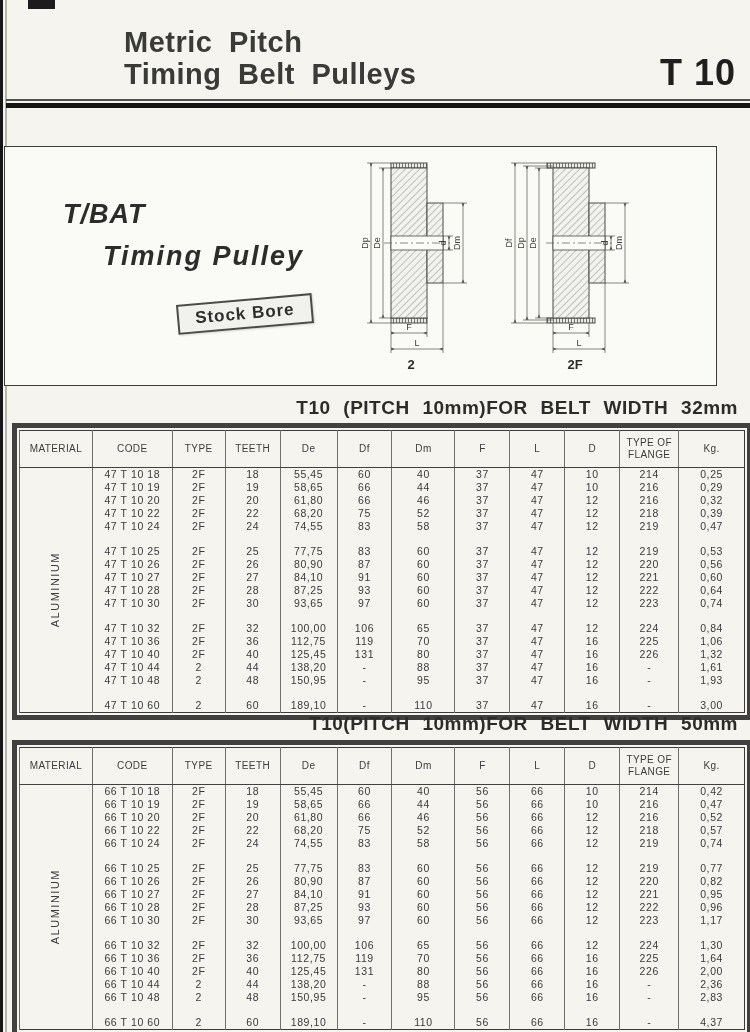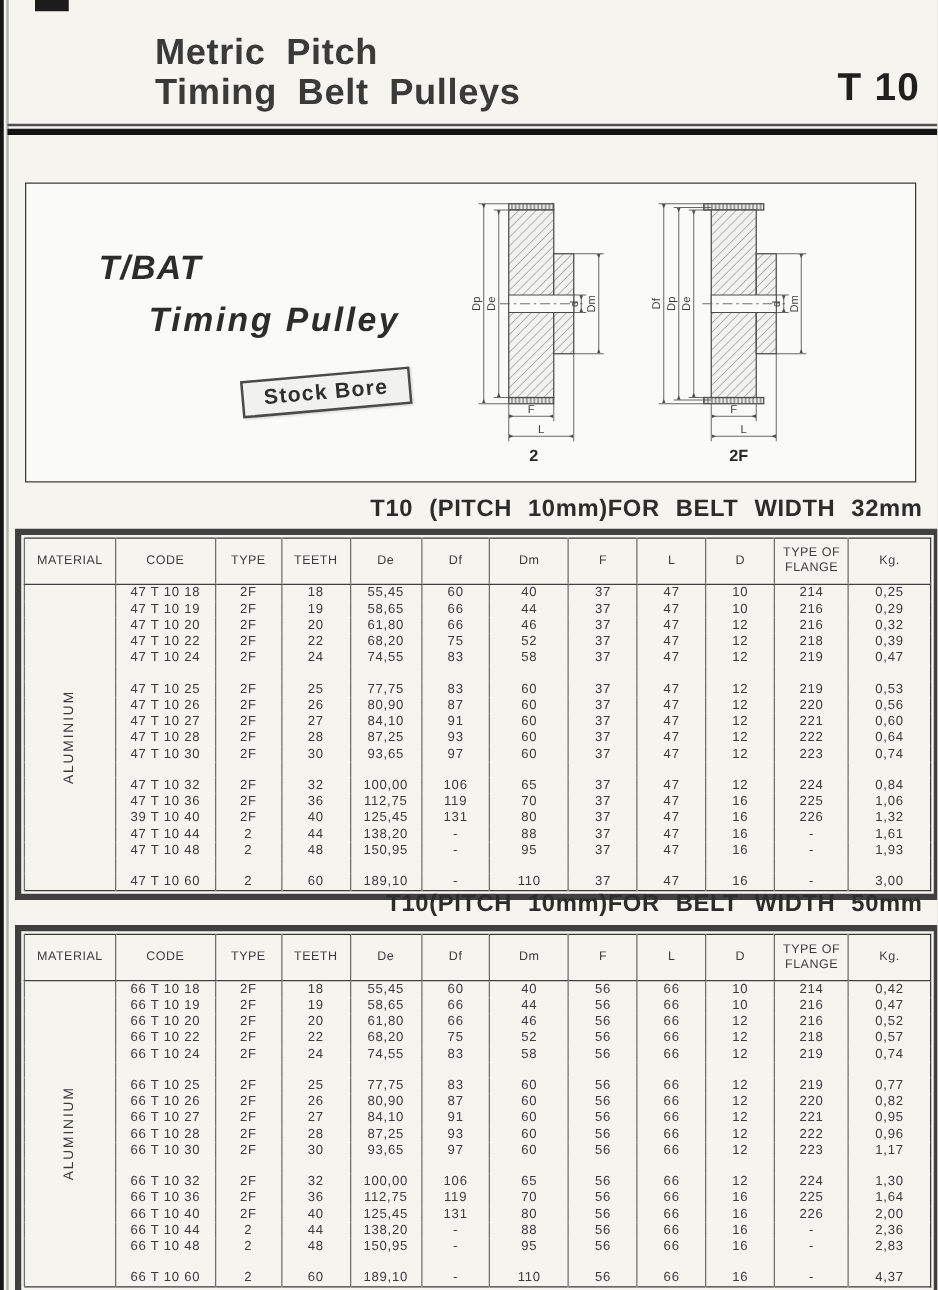--- a/index.html
+++ b/index.html
@@ -3,26 +3,26 @@
 <meta charset="utf-8">
 <style>
   html,body{margin:0;padding:0;background:#dddcd8;}
   .page{position:relative;width:750px;height:1032px;background:#f5f4ef;overflow:hidden;
         font-family:"Liberation Sans",sans-serif;color:#38383a;}
   .spine{position:absolute;left:0;top:0;width:3px;height:100%;background:#161616;}
   .spine2{position:absolute;left:5px;top:0;width:2px;height:100%;background:#9a9a96;opacity:.7;}
   .corner-mark{position:absolute;left:28px;top:0;width:27px;height:9px;background:#1c1c1c;}
   .header-title{position:absolute;left:124px;top:26px;font-size:29px;font-weight:bold;
         color:#3a3a38;line-height:1.12;word-spacing:8px;letter-spacing:.5px;}
-  .page-code{position:absolute;right:14px;top:52px;font-size:31px;font-weight:bold;color:#1f1f1d;letter-spacing:1px;}
+  .page-code{position:absolute;right:14px;top:52px;font-size:36px;font-weight:bold;color:#1f1f1d;letter-spacing:1px;}
   .divider{position:absolute;left:6px;right:0;top:99px;}
   .divider .thin{height:2px;background:#50504e;}
   .divider .sp{height:2px;}
   .divider .thick{height:5px;background:#141414;}
-  .panel{position:absolute;left:20px;top:146px;width:711px;height:238px;background:#fafaf6;
+  .panel{position:absolute;left:4px;top:146px;width:711px;height:238px;background:#fafaf6;
         border:1.5px solid #3c3c3a;text-align:right;}
   .product-name{position:absolute;left:58px;top:52px;font-size:27px;font-weight:bold;font-style:italic;
         letter-spacing:1px;color:#2c2c2a;}
   .product-subtitle{position:absolute;left:58px;top:94px;font-size:27px;font-weight:bold;font-style:italic;
         letter-spacing:2px;color:#2c2c2a;margin-left:40px;}
   .stamp{position:absolute;left:172px;top:152px;transform:rotate(-5deg);border:2px solid #4a4a48;
         background:#f1f1ed;padding:3px 16px;font-size:17px;font-weight:bold;color:#2f2f2d;
         letter-spacing:1px;box-shadow:1px 1px 2px rgba(0,0,0,.15);}
   .fig{position:absolute;top:8px;}
   .fig2{left:336px;}
@@ -387,21 +387,21 @@
             <td>112,75</td>
             <td>119</td>
             <td>70</td>
             <td>37</td>
             <td>47</td>
             <td>16</td>
             <td>225</td>
             <td>1,06</td>
           </tr>
           <tr>
-            <td>39 T 10 40</td>
+            <td>47 T 10 40</td>
             <td>2F</td>
             <td>40</td>
             <td>125,45</td>
             <td>131</td>
             <td>80</td>
             <td>37</td>
             <td>47</td>
             <td>16</td>
             <td>226</td>
             <td>1,32</td>

